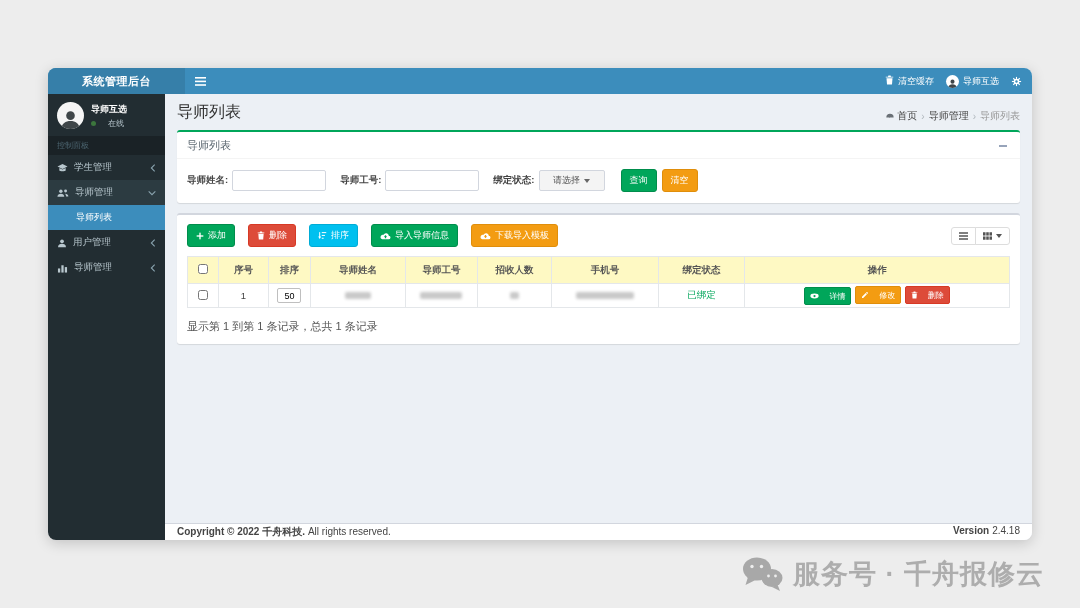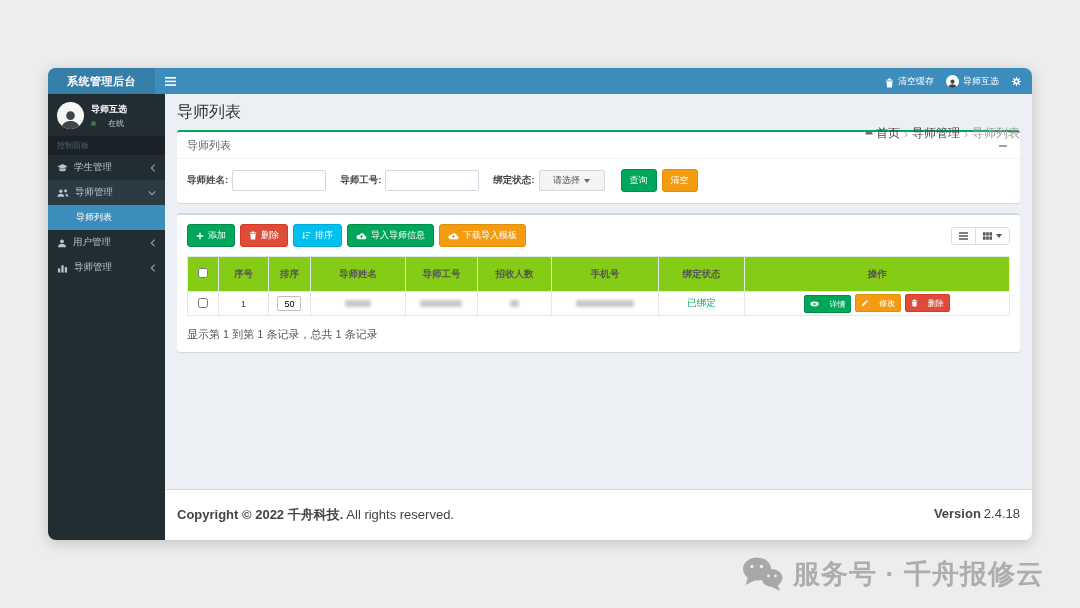--- a/index.html
+++ b/index.html
@@ -6,27 +6,27 @@
   html,body { width:1080px; height:608px; }
   body { font-family:"Liberation Sans","DejaVu Sans",sans-serif; background:#ededed; overflow:hidden; }
   .screen { position:relative; width:1080px; height:608px; background:#ededed; overflow:hidden; }
 
   .window { position:absolute; left:48px; top:68px; width:984px; height:472px;
             border-radius:8px; overflow:hidden; background:#ecf0f5;
             box-shadow:0 3px 14px rgba(0,0,0,.18); display:flex; flex-direction:column; }
 
   
   .navbar { height:26px; flex-shrink:0; display:flex; background:#3c8dbc; }
-  .logo { width:107px; background:#367fa9; color:#fff; font-size:11px; font-weight:bold;
+  .logo { width:137px; background:#367fa9; color:#fff; font-size:11px; font-weight:bold;
           display:flex; align-items:center; justify-content:center; letter-spacing:.5px; }
   .nav-rest { flex:1; display:flex; align-items:center; color:#fff; }
   .hamburger { width:30px; height:26px; display:flex; align-items:center; justify-content:center;
                font-size:13px; cursor:pointer; }
   .nav-right { margin-left:auto; display:flex; align-items:center; gap:12px; padding-right:10px; font-size:9px; }
-  .nav-link { display:flex; align-items:flex-end; gap:4px; cursor:pointer; }
+  .nav-link { display:flex; align-items:flex-start; gap:4px; cursor:pointer; }
   .nav-avatar { width:13px; height:13px; border-radius:50%; background:#fff; display:flex;
                 align-items:flex-end; justify-content:center; overflow:hidden; }
   .icon { display:inline-flex; align-items:center; justify-content:center; }
 
   
   .body-row { flex:1; display:flex; min-height:0; }
   .sidebar { width:117px; background:#222d32; flex-shrink:0; color:#b8c7ce; font-size:9.5px; }
   .user-panel { display:flex; gap:7px; padding:8px 9px 7px; align-items:center; }
   .avatar { width:27px; height:27px; border-radius:50%; background:#f5f5f5; overflow:hidden;
             display:flex; align-items:flex-end; justify-content:center; flex-shrink:0; }
@@ -38,21 +38,21 @@
   .menu-item { height:25px; display:flex; align-items:center; padding:0 9px; gap:6px; cursor:pointer; }
   .menu-item .chev { margin-left:auto; color:#8aa4af; }
   .menu-item.open { background:#2c3b41; }
   .submenu-active { background:#3c8dbc; color:#fff; height:25px; display:flex; align-items:center;
                     padding-left:28px; font-size:9px; cursor:pointer; }
 
   
   .content { flex:1; display:flex; flex-direction:column; min-width:0; background:#ecf0f5; }
   .content-header { position:relative; padding:8px 12px 7px; flex-shrink:0; }
   .page-title { font-size:16px; color:#333; font-weight:normal; }
-  .breadcrumb { position:absolute; right:12px; top:31px; font-size:12px; color:#444;
+  .breadcrumb { position:absolute; right:12px; top:15px; font-size:10px; color:#444;
                 display:flex; gap:4px; align-items:center; }
   .breadcrumb .sep { color:#b0b7bd; }
   .breadcrumb .active { color:#999; }
   .crumb { cursor:pointer; display:flex; align-items:center; gap:3px; }
 
   .panel { background:#fff; border-radius:3px; box-shadow:0 1px 1px rgba(0,0,0,.1); margin:0 12px; }
   .panel.success { border-top:2px solid #00a65a; }
   .panel.default { border-top:2px solid #d2d6de; margin-top:10px; }
   .panel-header { padding:6px 10px 5px; border-bottom:1px solid #f4f4f4; display:flex; align-items:center; }
   .panel-title { font-size:11px; color:#5b6770; }
@@ -74,41 +74,41 @@
          align-items:center; cursor:pointer; border:1px solid transparent; white-space:nowrap; }
   .btn.success { background:#00a65a; border-color:#008d4c; }
   .btn.danger  { background:#dd4b39; border-color:#d73925; }
   .btn.info    { background:#00c0ef; border-color:#00acd6; }
   .btn.warning { background:#f39c12; border-color:#e08e0b; }
   .btn.default { background:#fff; color:#444; border:1px solid #ddd; }
   .btn + .btn { margin-left:1px; }
   .btn.mini { font-size:8px; padding:2.5px 5px; border-radius:2px; gap:10px; }
 
   .table-body { padding:9px 10px 10px; }
-  .toolbar { display:flex; gap:4px; align-items:center; }
+  .toolbar { display:flex; gap:12px; align-items:center; }
   .view-btns { margin-left:auto; display:flex; }
   .view-btns .btn { padding:4px 7px; }
   .view-btns .btn:first-child { border-radius:3px 0 0 3px; }
   .view-btns .btn:last-child  { border-radius:0 3px 3px 0; margin-left:-1px; }
 
   table { width:100%; border-collapse:collapse; margin-top:9px; font-size:9.5px; table-layout:fixed; }
   th, td { border:1px solid #e4e7ea; text-align:center; vertical-align:middle; }
-  th { background:#84cc16; color:#555; font-weight:bold; height:35px; padding:2px; }
+  th { background:#fef9c3; color:#555; font-weight:bold; height:27px; padding:2px; }
   td { height:23px; color:#444; padding:2px; }
   .sort-input { width:24px; height:15px; border:1px solid #bfbfbf; border-radius:2px;
                 text-align:center; font-size:9px; outline:none; }
   .redacted { display:inline-block; height:7px; background:#c9c9c9; border-radius:2px; filter:blur(1.5px); }
   .status-bound { color:#00a65a; }
   .summary { font-size:11px; color:#555; margin-top:11px; }
   .chk { width:10px; height:10px; cursor:pointer; }
 
   .flex-spacer { flex:1; }
 
   
-  .app-footer { background:#fff; border-top:1px solid #d2d6de; padding:16px 12px; font-size:13px;
+  .app-footer { background:#fff; border-top:1px solid #d2d6de; padding:1px 12px; font-size:10px;
                 color:#444; display:flex; flex-shrink:0; }
   .app-footer b { margin-right:3px; }
   .footer-right { margin-left:auto; }
 
   
   .watermark { position:absolute; right:36px; bottom:16px; display:flex; align-items:center;
                gap:10px; color:#adadad; font-size:27px; font-weight:bold; letter-spacing:1px; }
 </style>
 </head>
 <body>

